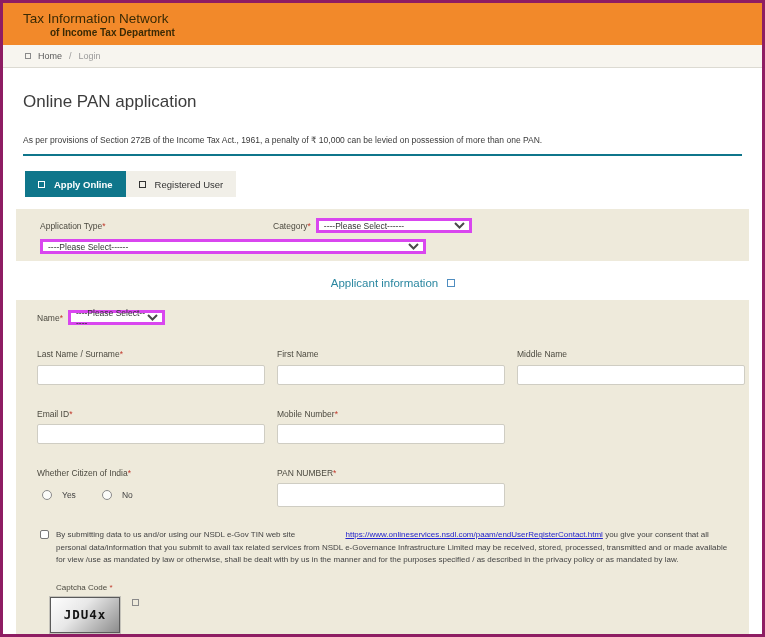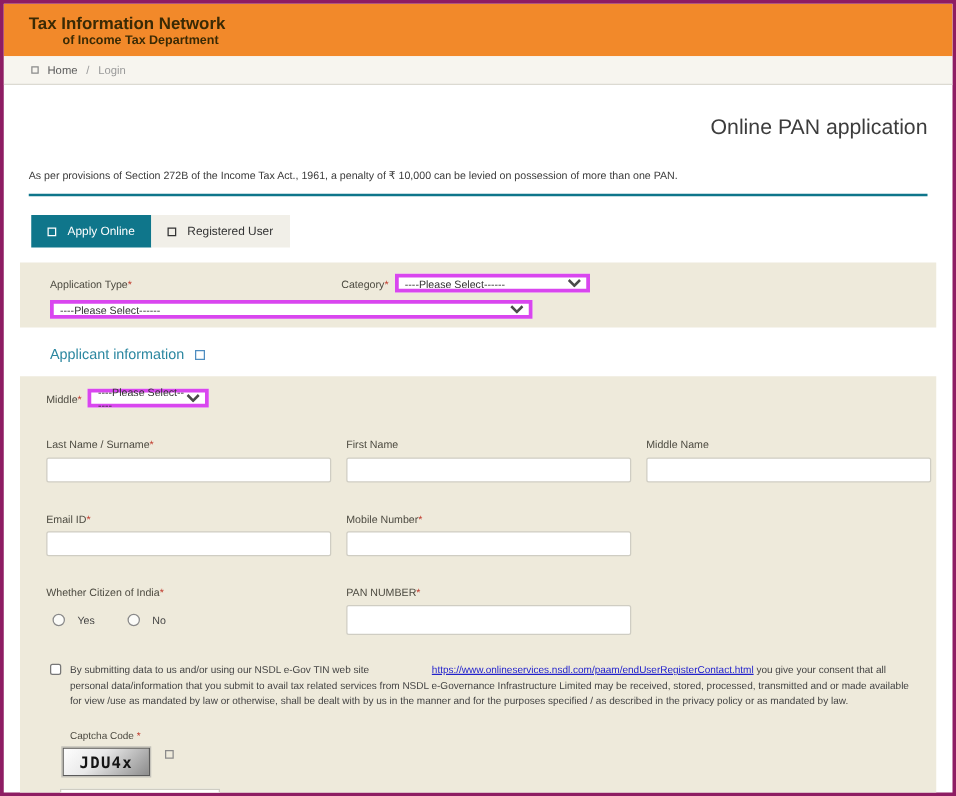--- a/index.html
+++ b/index.html
@@ -5,61 +5,61 @@
   :root{
     --border:#8e1d63; --orange:#f2892a; --teal:#0f768b; --beige:#eeeadb;
     --link:#2222cc; --label:#4c4a40; --req:#c0392b;
   }
   *{box-sizing:border-box;margin:0;padding:0;font-family:"Liberation Sans","DejaVu Sans",sans-serif;}
   html,body{width:765px;height:637px;}
   body{border:3px solid var(--border);background:#fff;overflow:hidden;}
 
   
   .header{height:42px;background:var(--orange);padding:8px 0 0 20px;}
-  .header-title{font-size:13.5px;font-weight:bold;color:#3a2a05;}
+  .header-title{font-size:13.5px;font-weight:normal;color:#3a2a05;}
   .header-sub{font-size:10px;font-weight:bold;color:#3a2a05;margin-left:27px;margin-top:1px;}
 
   
   .breadcrumb{height:23px;background:#f7f5ef;border-bottom:1px solid #dcdad2;
     display:flex;align-items:center;padding-left:22px;gap:7px;font-size:9px;}
   .bc-sq{width:6px;height:6px;border:1px solid #8a8a8a;display:inline-block;}
   .bc-home{color:#5a5a5a;text-decoration:none;}
   .bc-sep{color:#9a9a9a;}
   .bc-cur{color:#9a9a9a;}
 
   
-  .page-title{font-size:17px;font-weight:400;color:#3c3c3c;margin:24px 20px 0;text-align:right;}
+  .page-title{font-size:17px;font-weight:400;color:#3c3c3c;margin:24px 20px 0;}
   .notice{font-size:8.5px;color:#3a3a3a;margin:23px 20px 0;}
   .divider{border:0;border-top:2px solid var(--teal);margin:9px 20px 0;}
 
   
   .tabs{display:flex;margin:15px 0 0 22px;}
   .tab{height:26px;display:flex;align-items:center;gap:9px;padding:0 13px;font-size:9.5px;cursor:pointer;}
-  .tab.active{background:var(--teal);color:#fff;font-weight:normal;}
+  .tab.active{background:var(--teal);color:#fff;font-weight:bold;}
   .tab.inactive{background:#f1efe8;color:#333;}
   .tab-sq{width:7px;height:7px;border:1px solid currentColor;display:inline-block;flex:0 0 auto;}
 
   
   .panel{background:var(--beige);margin:0 13px;}
   .panel1{margin-top:12px;height:52px;padding:8px 24px 17px;}
   .rowA{display:flex;align-items:center;height:17px;}
   .lbl{font-size:8.5px;color:var(--label);}
   .req{color:var(--req);}
   .appType-lbl{width:233px;}
   .cat-group{display:flex;align-items:center;gap:5px;}
   .select{background:#fff;border:3px solid #d946ef;height:15px;display:inline-flex;
     align-items:center;justify-content:space-between;font-size:8.5px;color:#333;
     padding:0 4px 0 5px;cursor:pointer;}
   .select svg{flex:0 0 auto;}
   .sel-cat{width:156px;}
   .sel-app{width:386px;margin-top:5px;}
   .sel-title{width:97px;}
 
   
-  .app-head{display:flex;align-items:center;gap:9px;margin:16px 16px 0 37px;}
+  .app-head{display:flex;align-items:center;gap:9px;margin:16px 16px 0 37px;justify-content:center;}
   .app-head-text{font-size:11.5px;color:#2b87a0;}
   .info-sq{width:8px;height:8px;border:1px solid #4f8dc0;display:inline-block;}
 
   .panel2{margin-top:11px;height:338px;padding:10px 10px 0 21px;}
   .title-row{display:flex;align-items:center;gap:5px;}
   .grid3{display:grid;grid-template-columns:repeat(3,228px);column-gap:12px;margin-top:24px;}
   .field .lbl{display:block;margin-bottom:5px;}
   .tinput{width:100%;height:20px;border:1px solid #cfcdc3;border-radius:2px;background:#fff;
     font-size:10px;padding:0 5px;color:#333;}
   .pan-input{height:24px;}
@@ -72,21 +72,21 @@
   .consent{display:flex;gap:7px;margin:22px 2px 0 3px;}
   .checkbox{width:9px;height:9px;border:1px solid #777;border-radius:2px;background:#fff;
     flex:0 0 auto;margin-top:1px;cursor:pointer;}
   .consent-text{font-size:8px;line-height:12.5px;color:#444;width:712px;}
   .consent-text a{color:var(--link);padding-left:48px;}
 
   
   .captcha{margin:16px 0 0 11px;}
   .captcha-lbl{font-size:8px;color:var(--label);margin-left:8px;}
   .captcha-row{display:flex;align-items:flex-start;gap:12px;margin:5px 0 0 2px;}
-  .captcha-img{width:70px;height:23px;border:1px solid #5a5a5a;outline:1px solid #c4c2ba;
+  .captcha-img{width:70px;height:36px;border:1px solid #5a5a5a;outline:1px solid #c4c2ba;
     background:linear-gradient(135deg,#fefefe 0%,#e8e8e8 40%,#8c8c8c 100%);
     display:flex;align-items:center;justify-content:center;
     font-family:"DejaVu Sans Mono",monospace;font-weight:bold;font-size:12.5px;
     letter-spacing:1px;color:#141414;}
   .cap-sq{width:7px;height:7px;border:1px solid #8a8a8a;display:inline-block;margin-top:2px;cursor:pointer;}
   .captcha-input{width:128px;height:21px;border:1px solid #cfcdc3;background:#fff;
     margin-top:10px;display:block;font-size:10px;padding:0 5px;}
 </style>
 </head>
 <body>
@@ -145,21 +145,21 @@
 
 <div class="app-head">
   <span class="app-head-text">Applicant information</span>
   <span class="info-sq"></span>
 </div>
 
 <div class="panel panel2">
 
   <div class="title-row">
     <span class="lbl">
-      <span>Middle</span><span class="req">*</span>
+      <span>Name</span><span class="req">*</span>
     </span>
     <span class="select sel-title">
       <span>----Please Select------</span>
       <svg width="11" height="7" viewBox="0 0 11 7">
           <path d="M1 1 L5.5 5.5 L10 1" fill="none" stroke="#4a4a4a" stroke-width="2"></path>
         </svg>
     </span>
   </div>
 
   <div class="grid3">

